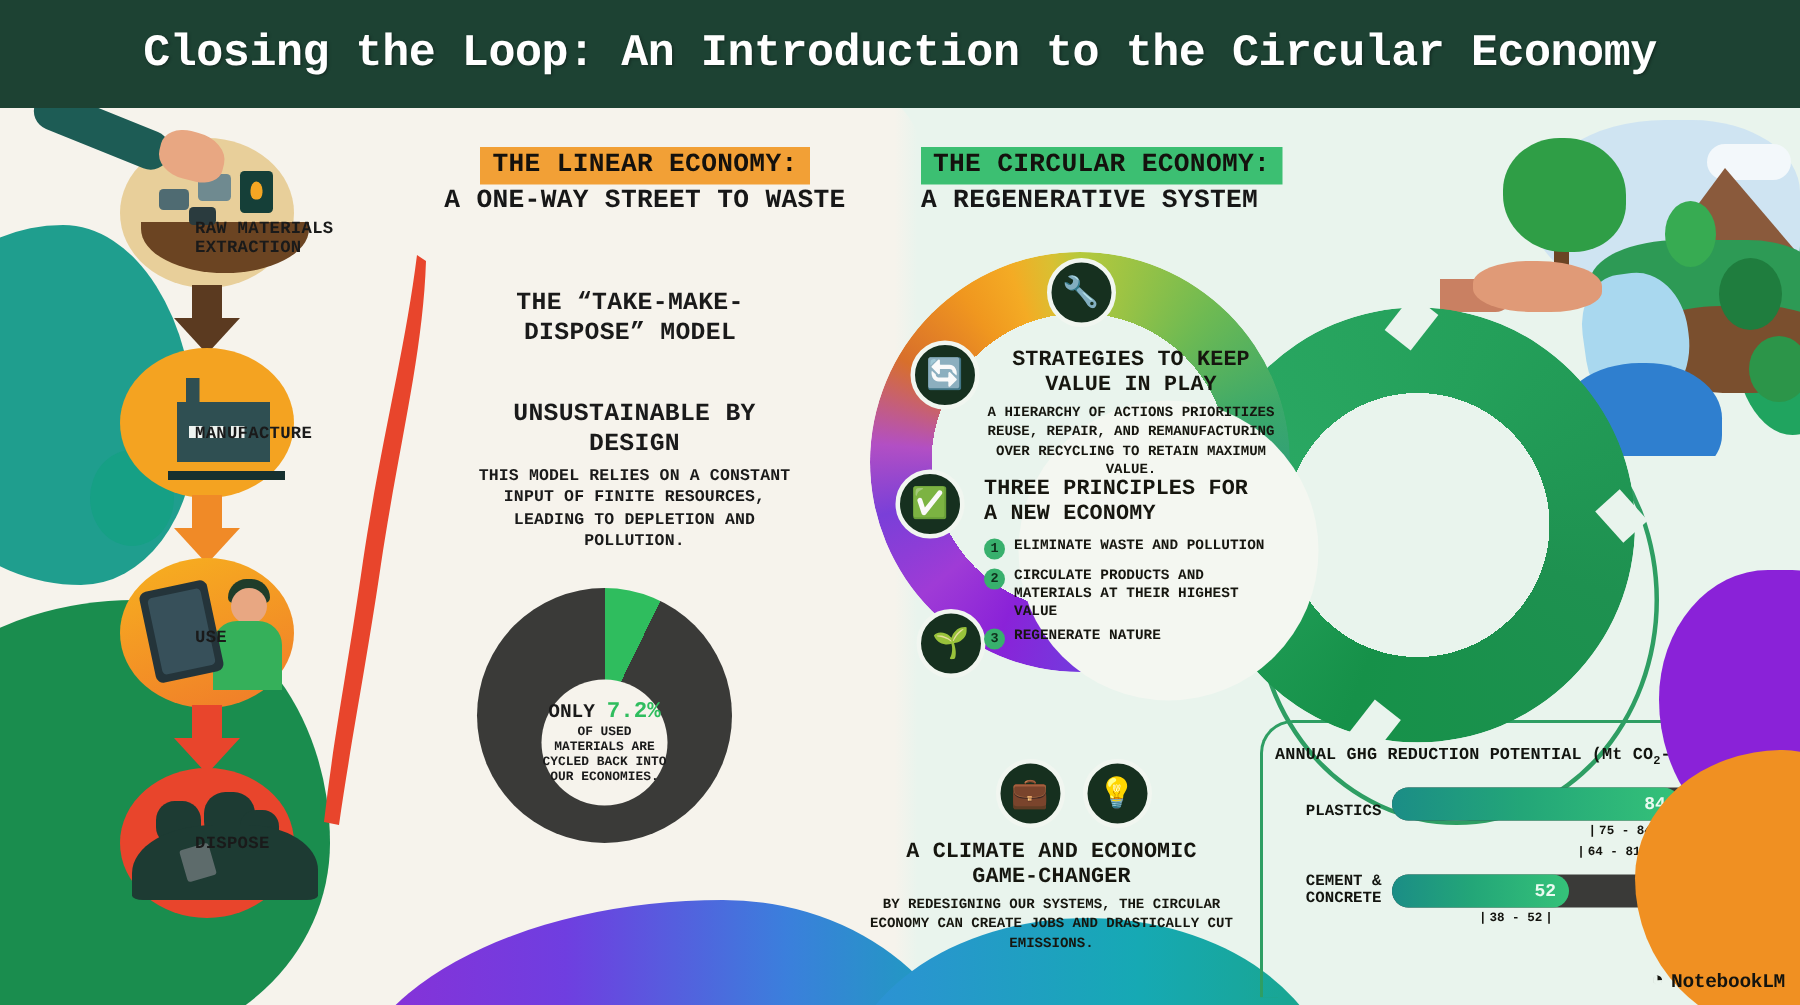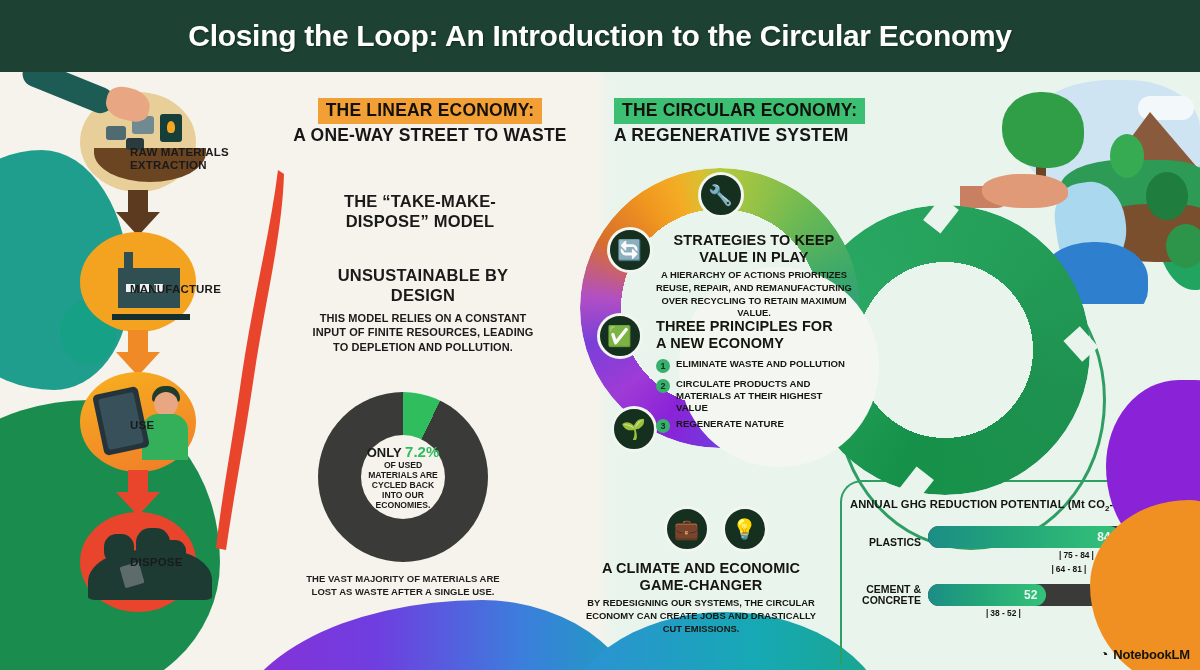--- a/index.html
+++ b/index.html
@@ -1,21 +1,21 @@
 <!DOCTYPE html>
 <html><head>
 <meta charset="utf-8">
 <style>
   * { margin:0; padding:0; box-sizing:border-box; }
   body {
     width:1200px; height:670px; overflow:hidden;
     font-family:"Liberation Sans", sans-serif;
     background:#f5f2eb;
   }
-  .poster { position:relative; width:1200px; height:670px; overflow:hidden; }
+  .poster { position:relative; width:1200px; height:670px; overflow:hidden;font-family:Liberation Mono, monospace; }
 
   
   .header {
     position:absolute; left:0; top:0; width:1200px; height:72px;
     background:#1d4233; display:flex; align-items:center; justify-content:center;
     z-index:40;
   }
   .header h1 {
     color:#ffffff; font-size:30px; font-weight:bold; letter-spacing:-0.3px;
     white-space:nowrap; text-shadow:1px 1px 2px rgba(0,0,0,.35);
@@ -142,21 +142,21 @@
     position:absolute; left:214px; top:164px; width:70px; height:390px; z-index:11;
   }
 
   
   .donut-wrap { position:absolute; left:318px; top:392px; width:170px; height:170px; z-index:14; }
   .donut {
     width:170px; height:170px; border-radius:50%;
     background:conic-gradient(#2fbd5e 0deg 26deg, #3a3a38 26deg 360deg);
   }
   .donut-hole {
-    position:absolute; left:43px; top:43px; width:84px; height:84px;
+    position:absolute; left:43px; top:61px; width:84px; height:84px;
     background:#f6f3ec; border-radius:50%;
     display:flex; flex-direction:column; align-items:center; justify-content:center;
     text-align:center; line-height:1.16;
   }
   .donut-hole .big { font-size:13px; font-weight:bold; color:#1a1a1a; white-space:nowrap; }
   .donut-hole .big .pct { color:#2fbd5e; font-size:15px; }
   .donut-hole .sm { font-size:8.6px; font-weight:bold; color:#1a1a1a; margin-top:1px; }
   .donut-cap {
     position:absolute; left:-20px; top:180px; width:210px; text-align:center;
     font-size:9.5px; font-weight:bold; color:#1e1e1e; line-height:1.4;
@@ -378,21 +378,20 @@
 
   <div class="donut-wrap">
     <div class="donut"></div>
     <div class="donut-hole">
       <div class="big">
         <span>ONLY</span>
         <span class="pct">7.2%</span>
       </div>
       <div class="sm">OF USED MATERIALS ARE CYCLED BACK INTO OUR ECONOMIES.</div>
     </div>
-    <div class="donut-cap">THE VAST MAJORITY OF MATERIALS ARE LOST AS WASTE AFTER A SINGLE USE.</div>
   </div>
 
   <div class="sec-head" style="left:614px;top:98px;width:310px;text-align:left;">
     <div class="hl hl-green">THE CIRCULAR ECONOMY:</div>
     <div class="sub">A REGENERATIVE SYSTEM</div>
   </div>
 
   <div class="o-arc"></div>
   <div class="big-o"></div>
   <div class="big-o-notch" style="left:930px;top:200px;width:22px;height:30px;transform:rotate(38deg);"></div>

